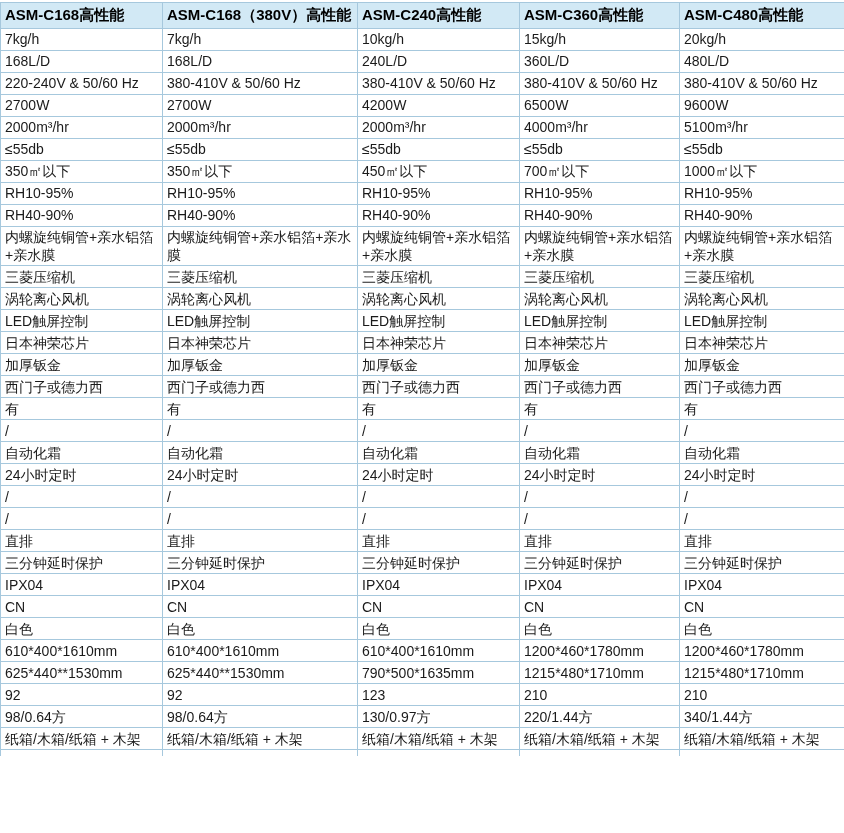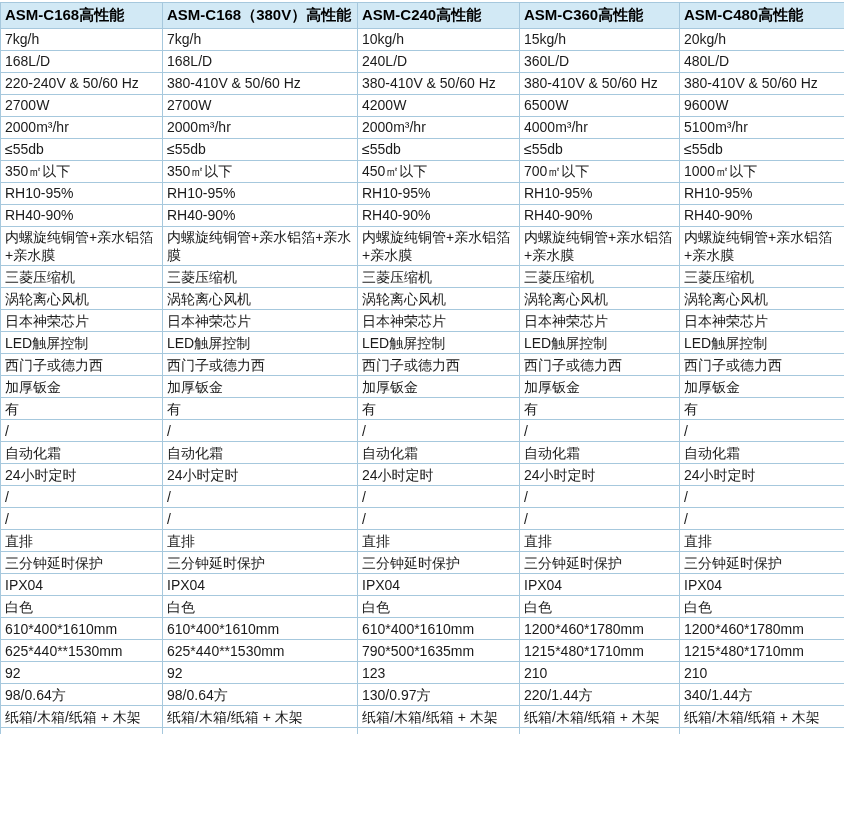--- a/index.html
+++ b/index.html
@@ -155,109 +155,116 @@
           <td>三菱压缩机</td>
         </tr>
         <tr>
           <td>涡轮离心风机</td>
           <td>涡轮离心风机</td>
           <td>涡轮离心风机</td>
           <td>涡轮离心风机</td>
           <td>涡轮离心风机</td>
         </tr>
         <tr>
-          <td>日本神荣芯片</td>
-          <td>日本神荣芯片</td>
-          <td>日本神荣芯片</td>
-          <td>日本神荣芯片</td>
-          <td>日本神荣芯片</td>
-        </tr>
-        <tr>
-          <td>LED触屏控制</td>
-          <td>LED触屏控制</td>
-          <td>LED触屏控制</td>
-          <td>LED触屏控制</td>
-          <td>LED触屏控制</td>
-        </tr>
-        <tr>
-          <td>西门子或德力西</td>
-          <td>西门子或德力西</td>
-          <td>西门子或德力西</td>
-          <td>西门子或德力西</td>
-          <td>西门子或德力西</td>
-        </tr>
-        <tr>
-          <td>加厚钣金</td>
-          <td>加厚钣金</td>
-          <td>加厚钣金</td>
-          <td>加厚钣金</td>
-          <td>加厚钣金</td>
-        </tr>
-        <tr>
-          <td>有</td>
-          <td>有</td>
-          <td>有</td>
-          <td>有</td>
-          <td>有</td>
-        </tr>
-        <tr>
-          <td>/</td>
-          <td>/</td>
-          <td>/</td>
-          <td>/</td>
-          <td>/</td>
-        </tr>
-        <tr>
-          <td>自动化霜</td>
-          <td>自动化霜</td>
-          <td>自动化霜</td>
-          <td>自动化霜</td>
-          <td>自动化霜</td>
-        </tr>
-        <tr>
-          <td>24小时定时</td>
-          <td>24小时定时</td>
-          <td>24小时定时</td>
-          <td>24小时定时</td>
-          <td>24小时定时</td>
-        </tr>
-        <tr>
-          <td>/</td>
-          <td>/</td>
-          <td>/</td>
-          <td>/</td>
-          <td>/</td>
-        </tr>
-        <tr>
-          <td>/</td>
-          <td>/</td>
-          <td>/</td>
-          <td>/</td>
-          <td>/</td>
-        </tr>
-        <tr>
-          <td>直排</td>
-          <td>直排</td>
-          <td>直排</td>
-          <td>直排</td>
-          <td>直排</td>
-        </tr>
-        <tr>
-          <td>三分钟延时保护</td>
-          <td>三分钟延时保护</td>
-          <td>三分钟延时保护</td>
-          <td>三分钟延时保护</td>
-          <td>三分钟延时保护</td>
-        </tr>
-        <tr>
-          <td>IPX04</td>
-          <td>IPX04</td>
-          <td>IPX04</td>
-          <td>IPX04</td>
-          <td>IPX04</td>
+          <td>LED触屏控制</td>
+          <td>LED触屏控制</td>
+          <td>LED触屏控制</td>
+          <td>LED触屏控制</td>
+          <td>LED触屏控制</td>
+        </tr>
+        <tr>
+          <td>日本神荣芯片</td>
+          <td>日本神荣芯片</td>
+          <td>日本神荣芯片</td>
+          <td>日本神荣芯片</td>
+          <td>日本神荣芯片</td>
+        </tr>
+        <tr>
+          <td>加厚钣金</td>
+          <td>加厚钣金</td>
+          <td>加厚钣金</td>
+          <td>加厚钣金</td>
+          <td>加厚钣金</td>
+        </tr>
+        <tr>
+          <td>西门子或德力西</td>
+          <td>西门子或德力西</td>
+          <td>西门子或德力西</td>
+          <td>西门子或德力西</td>
+          <td>西门子或德力西</td>
+        </tr>
+        <tr>
+          <td>有</td>
+          <td>有</td>
+          <td>有</td>
+          <td>有</td>
+          <td>有</td>
+        </tr>
+        <tr>
+          <td>/</td>
+          <td>/</td>
+          <td>/</td>
+          <td>/</td>
+          <td>/</td>
+        </tr>
+        <tr>
+          <td>自动化霜</td>
+          <td>自动化霜</td>
+          <td>自动化霜</td>
+          <td>自动化霜</td>
+          <td>自动化霜</td>
+        </tr>
+        <tr>
+          <td>24小时定时</td>
+          <td>24小时定时</td>
+          <td>24小时定时</td>
+          <td>24小时定时</td>
+          <td>24小时定时</td>
+        </tr>
+        <tr>
+          <td>/</td>
+          <td>/</td>
+          <td>/</td>
+          <td>/</td>
+          <td>/</td>
+        </tr>
+        <tr>
+          <td>/</td>
+          <td>/</td>
+          <td>/</td>
+          <td>/</td>
+          <td>/</td>
+        </tr>
+        <tr>
+          <td>直排</td>
+          <td>直排</td>
+          <td>直排</td>
+          <td>直排</td>
+          <td>直排</td>
+        </tr>
+        <tr>
+          <td>三分钟延时保护</td>
+          <td>三分钟延时保护</td>
+          <td>三分钟延时保护</td>
+          <td>三分钟延时保护</td>
+          <td>三分钟延时保护</td>
+        </tr>
+        <tr>
+          <td>IPX04</td>
+          <td>IPX04</td>
+          <td>IPX04</td>
+          <td>IPX04</td>
+          <td>IPX04</td>
+        </tr>
+        <tr>
+          <td>CN</td>
+          <td>CN</td>
+          <td>CN</td>
+          <td>CN</td>
+          <td>CN</td>
         </tr>
         <tr>
           <td>白色</td>
           <td>白色</td>
           <td>白色</td>
           <td>白色</td>
           <td>白色</td>
         </tr>
         <tr>
           <td>610*400*1610mm</td>

